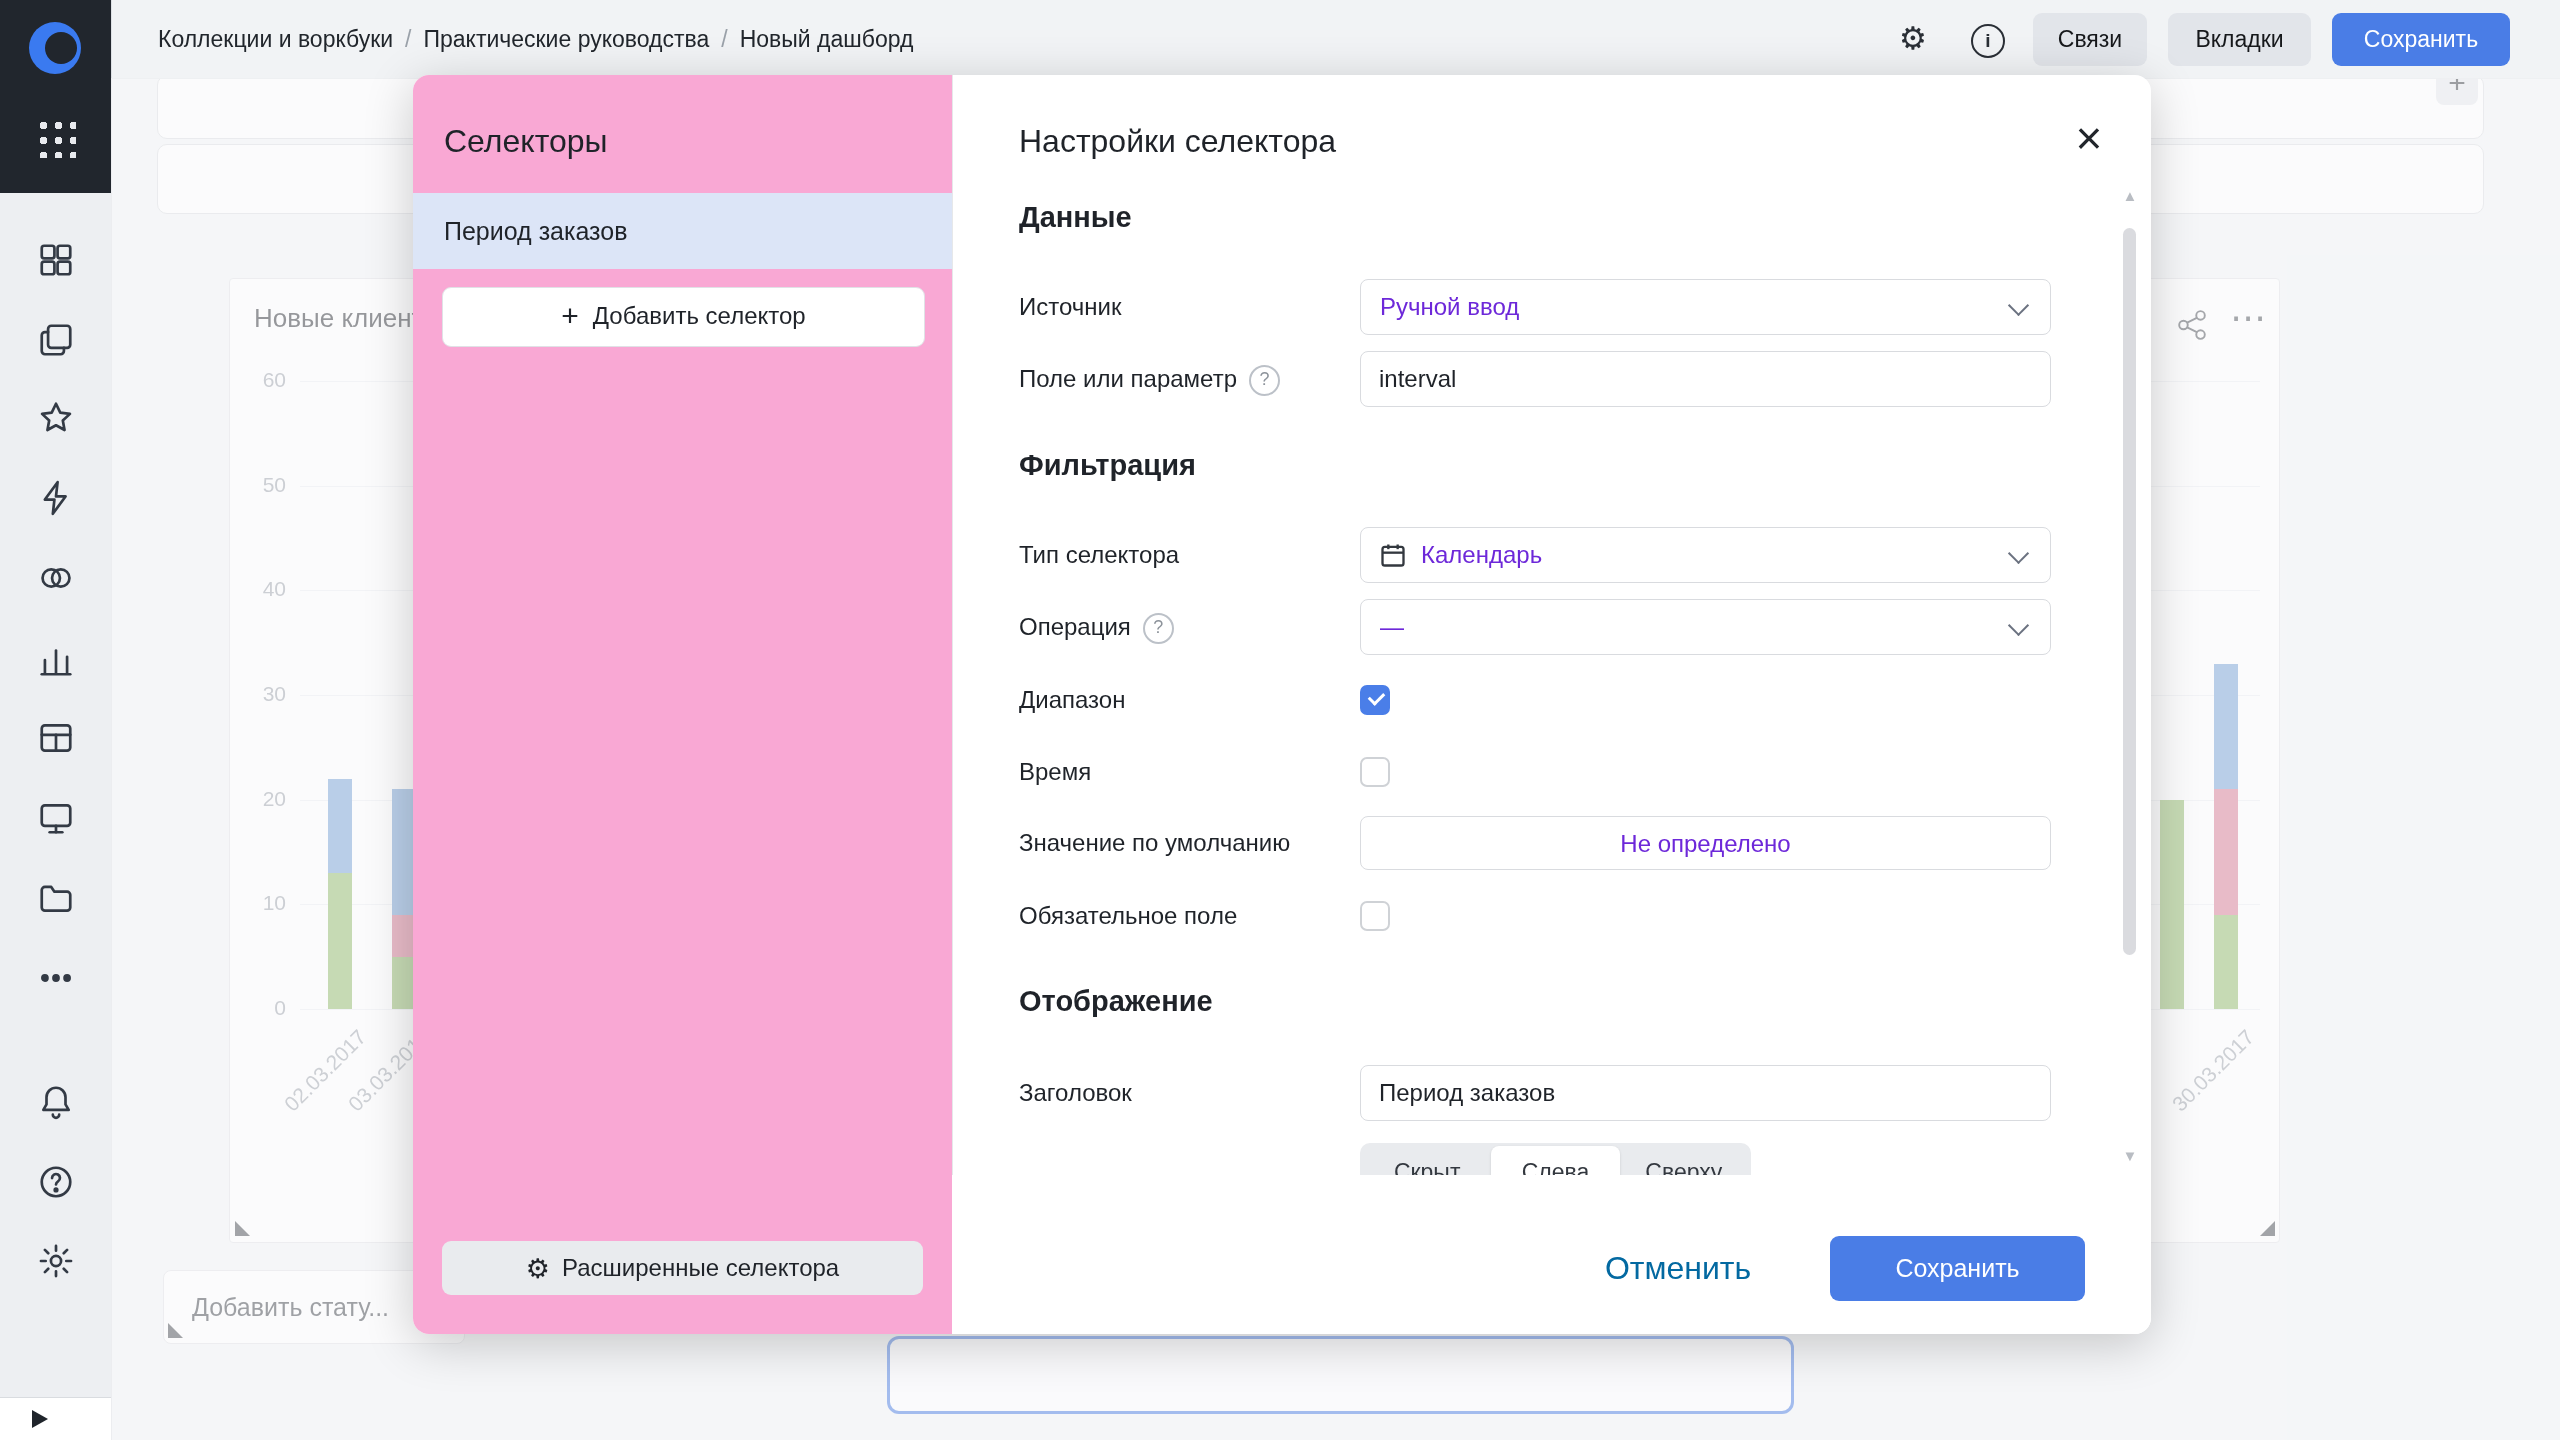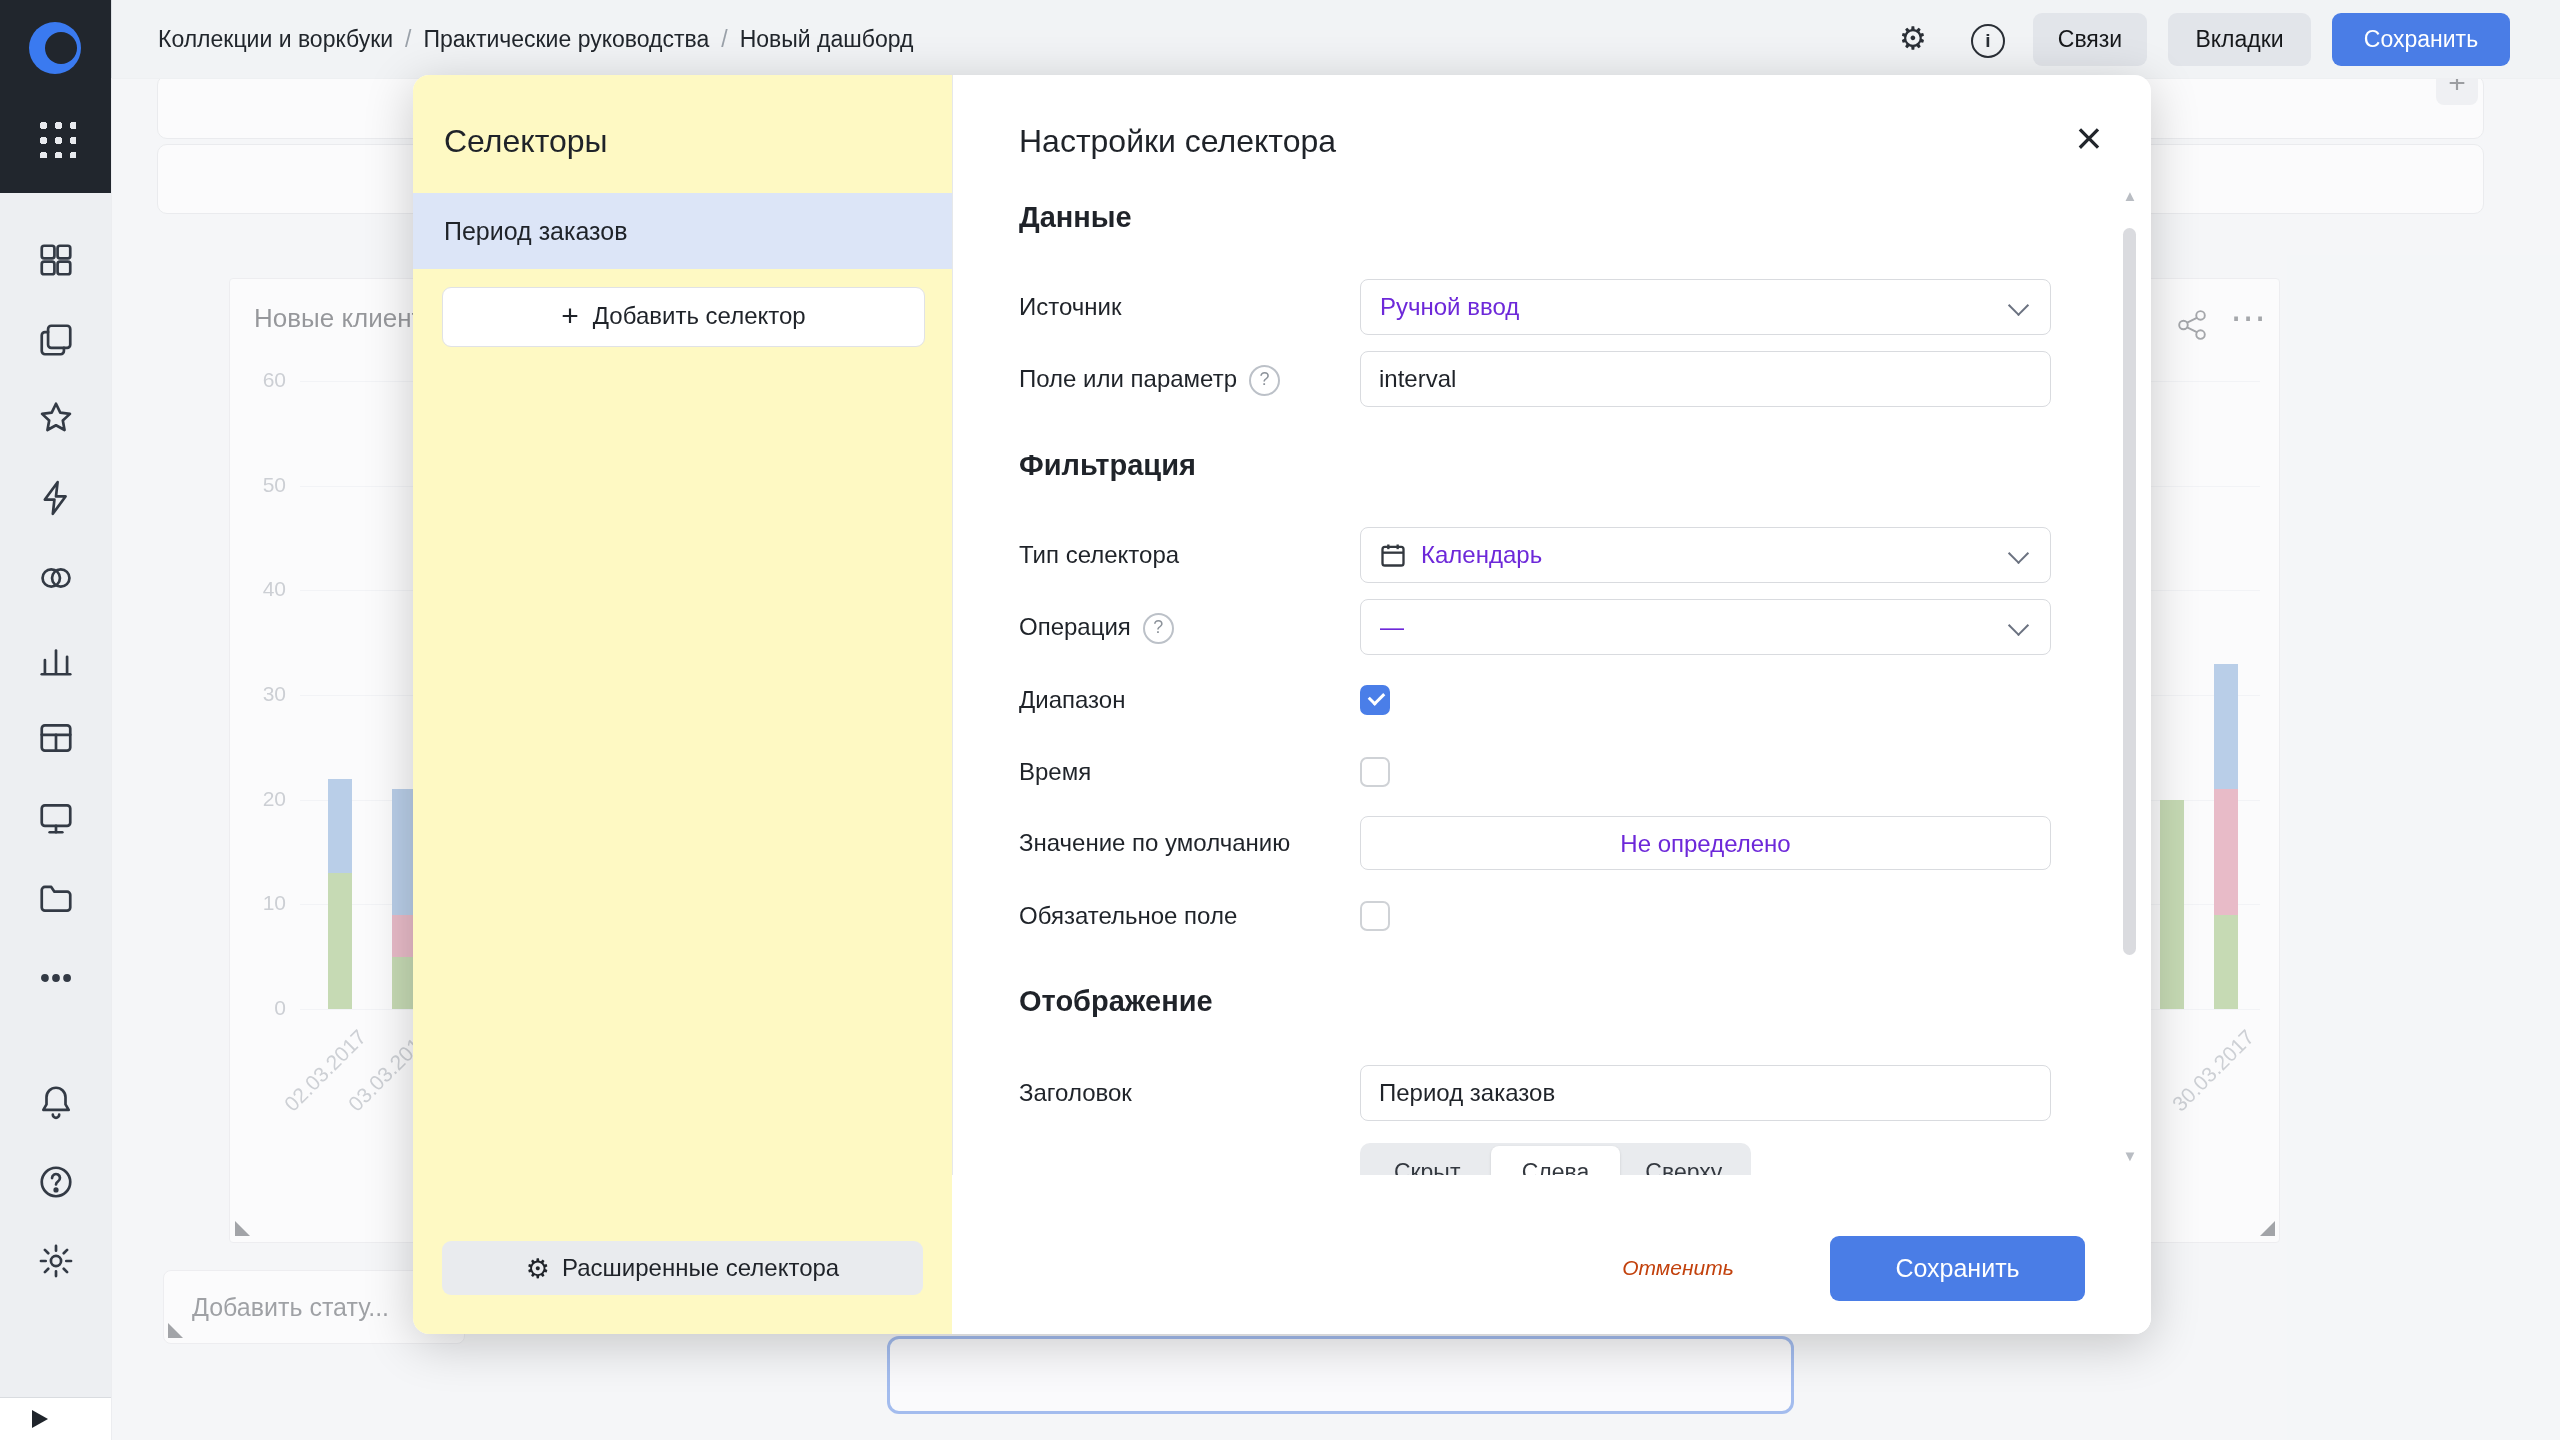--- a/index.html
+++ b/index.html
@@ -41,21 +41,21 @@
   .handle-bl{position:absolute;width:0;height:0;border-bottom:15px solid #3a3f45;border-right:15px solid transparent;cursor:nwse-resize;}
   .handle-br{position:absolute;width:0;height:0;border-bottom:15px solid #3a3f45;border-left:15px solid transparent;cursor:nesw-resize;}
   .status-card{position:absolute;left:163px;top:1270px;width:300px;height:72px;background:#fff;border:1px solid #dfe1e5;border-radius:8px;}
   .status-card span{position:absolute;left:28px;line-height:72px;font-size:25px;color:#33383f;}
   .drop-box{position:absolute;left:887px;top:1336px;width:901px;height:72px;background:#fcfdfe;border:3px solid #3d74e0;border-radius:12px;}
   
   .dim{position:absolute;left:111px;top:78px;right:0;bottom:0;background:rgba(247,248,250,0.55);z-index:5;}
   
   .modal{position:absolute;left:413px;top:75px;width:1738px;height:1259px;background:#fff;border-radius:16px;
          box-shadow:0 10px 50px rgba(0,0,0,0.20);z-index:10;}
-  .sel-panel{position:absolute;left:0;top:0;width:539px;height:1259px;background:#fef9c3;border-right:1px solid #e6e8ea;border-radius:16px 0 0 16px;}
+  .sel-panel{position:absolute;left:0;top:0;width:539px;height:1259px;background:#f9a8d4;border-right:1px solid #e6e8ea;border-radius:16px 0 0 16px;}
   .sel-title{position:absolute;left:31px;top:48px;font-size:32px;font-weight:500;}
   .sel-item{position:absolute;left:0;top:118px;width:539px;height:76px;background:#dce5f7;cursor:pointer;}
   .sel-item span{position:absolute;left:31px;line-height:76px;font-size:25px;}
   .add-btn{position:absolute;left:29px;top:212px;width:481px;height:58px;background:#fff;border:1px solid #e0e2e6;border-radius:9px;
            text-align:center;line-height:56px;font-size:24px;cursor:pointer;}
   .add-btn .plus{font-size:30px;margin-right:14px;vertical-align:-2px;}
   .adv-btn{position:absolute;left:29px;top:1166px;width:481px;height:54px;background:#e9ebee;border-radius:9px;
            text-align:center;line-height:54px;font-size:24px;cursor:pointer;}
   .adv-btn .gear{font-size:27px;margin-right:12px;vertical-align:-2px;}
   .set-title{position:absolute;left:606px;top:48px;font-size:32px;font-weight:500;}
@@ -73,21 +73,21 @@
   .cal-ic svg{width:28px;height:28px;stroke:#33383f;fill:none;stroke-width:2;}
   .control.with-ic .val{left:60px;}
   input.control{font:24px "Liberation Sans","DejaVu Sans",sans-serif;padding:0 18px;color:#1f2329;outline:none;}
   .checkbox{position:absolute;left:341px;top:3px;width:30px;height:30px;border:2px solid #cfd2d6;border-radius:7px;background:#fff;box-sizing:border-box;cursor:pointer;}
   .checkbox.checked{background:#4a7ee8;border-color:#4a7ee8;}
   .checkbox.checked::after{content:"";position:absolute;left:7px;top:5px;width:12px;height:7px;border-left:3px solid #fff;border-bottom:3px solid #fff;transform:rotate(-45deg);}
   .segmented{position:absolute;left:947px;top:1068px;width:391px;height:58px;background:#e9ebee;border-radius:10px;padding:3px;box-sizing:border-box;display:flex;}
   .seg-tab{flex:1;text-align:center;line-height:52px;font-size:23px;color:#33383f;border-radius:8px;cursor:pointer;}
   .seg-tab.selected{background:#fff;box-shadow:0 1px 3px rgba(0,0,0,0.12);}
   .mfooter{position:absolute;left:539px;top:1100px;width:1199px;height:159px;background:#fff;border-radius:0 0 16px 0;}
-  .cancel-btn{position:absolute;left:1180px;top:1163px;width:170px;height:60px;line-height:60px;text-align:center;font-size:21px;color:#c2410c;border-radius:9px;cursor:pointer;font-style:italic;}
+  .cancel-btn{position:absolute;left:1180px;top:1163px;width:170px;height:60px;line-height:60px;text-align:center;font-size:32px;color:#0369a1;border-radius:9px;cursor:pointer;}
   .save-btn{position:absolute;left:1417px;top:1161px;width:255px;height:65px;line-height:65px;text-align:center;font-size:25px;color:#fff;background:#4a7de6;border-radius:9px;cursor:pointer;}
   .m-scroll-thumb{position:absolute;left:1710px;top:153px;width:13px;height:727px;background:#dadbdf;border-radius:7px;cursor:grab;}
   .scroll-arrow{position:absolute;left:1704px;width:26px;text-align:center;font-size:15px;color:#b9bdc3;}
 </style>
 </head>
 <body>
 
 <div class="app">
 
   <div class="dashboard">

